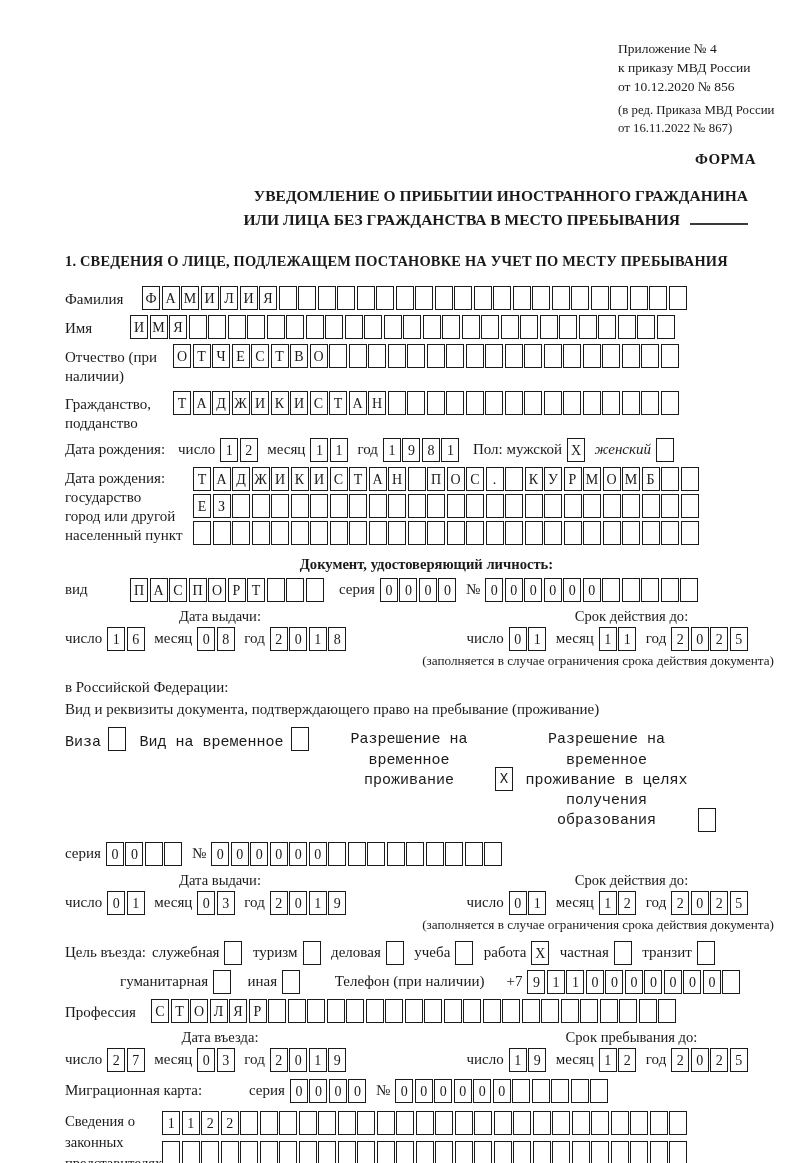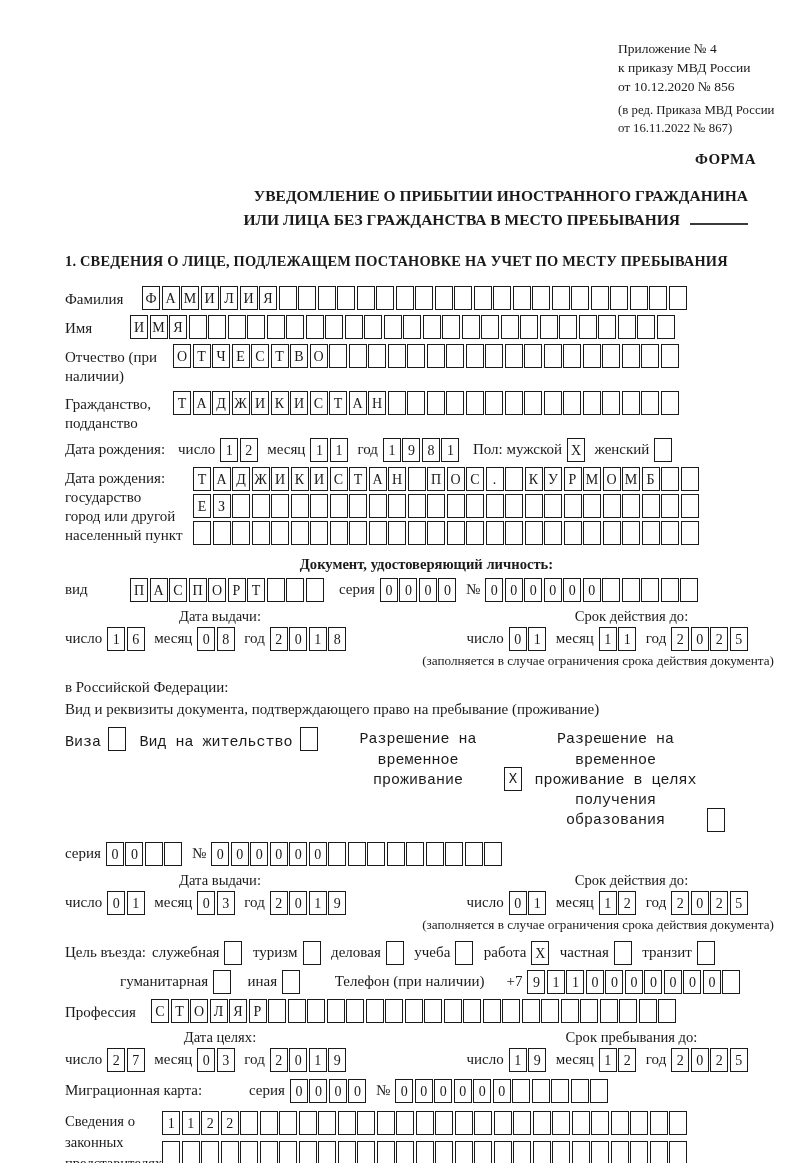--- a/index.html
+++ b/index.html
@@ -107,21 +107,21 @@
   <div class="row vcenter">
     <span class="inl first" style="padding-top:0;">Дата рождения:</span>
     <span class="inl" style="padding-top:0;">число</span>
     <span class="cells"><span class="cell">1</span><span class="cell">2</span></span>
     <span class="inl" style="padding-top:0;">месяц</span>
     <span class="cells"><span class="cell">1</span><span class="cell">1</span></span>
     <span class="inl" style="padding-top:0;">год</span>
     <span class="cells"><span class="cell">1</span><span class="cell">9</span><span class="cell">8</span><span class="cell">1</span></span>
     <span class="inl" style="padding-top:0; margin-left:12px;">Пол: мужской</span>
     <span class="cells"><span class="cell">X</span></span>
-    <span class="inl" style="padding-top:0; ">женский</span>
+    <span class="inl" style="padding-top:0; font-style:italic;">женский</span>
     <span class="cells"><span class="cell"></span></span>
   </div>
 
   <div class="row">
     <span class="lbl w125" style="padding-top:2px;">
       <span>Дата рождения:</span><br>
       <span>государство</span><br>
       <span>город или другой</span><br>
       <span>населенный пункт</span>
     </span>
@@ -173,21 +173,21 @@
     <div>в Российской Федерации:</div>
     <div>Вид и реквизиты документа, подтверждающего право на пребывание (проживание)</div>
   </div>
 
   <div class="permits">
     <div class="permit" style="margin-right:12px;">
       <span class="plabel">Виза</span>
       <span class="cells"><span class="cell"></span></span>
     </div>
     <div class="permit" style="margin-right:20px;">
-      <span class="plabel">Вид на жительство</span>
+      <span class="plabel">Вид на временное</span>
       <span class="cells"><span class="cell"></span></span>
     </div>
     <div class="permit" style="margin-right:8px;">
       <span class="center-block pw150">Разрешение на временное проживание</span>
       <span class="cells"><span class="cell">X</span></span>
     </div>
     <div class="permit" style="margin-right:0;">
       <span class="center-block pw165">Разрешение на временное проживание в целях получения образования</span>
       <span class="cells"><span class="cell"></span></span>
     </div>
@@ -272,21 +272,21 @@
     <span class="cells"><span class="cell">9</span><span class="cell">1</span><span class="cell">1</span><span class="cell">0</span><span class="cell">0</span><span class="cell">0</span><span class="cell">0</span><span class="cell">0</span><span class="cell">0</span><span class="cell">0</span><span class="cell"></span></span>
   </div>
 
   <div class="row">
     <span class="lbl" style="width:86px;">Профессия</span>
     <span class="cells"><span class="cell">С</span><span class="cell">Т</span><span class="cell">О</span><span class="cell">Л</span><span class="cell">Я</span><span class="cell">Р</span><span class="cell"></span><span class="cell"></span><span class="cell"></span><span class="cell"></span><span class="cell"></span><span class="cell"></span><span class="cell"></span><span class="cell"></span><span class="cell"></span><span class="cell"></span><span class="cell"></span><span class="cell"></span><span class="cell"></span><span class="cell"></span><span class="cell"></span><span class="cell"></span><span class="cell"></span><span class="cell"></span><span class="cell"></span><span class="cell"></span><span class="cell"></span></span>
   </div>
 
   <div class="two-col">
     <div class="col">
-      <div class="col-head left">Дата целях:</div>
+      <div class="col-head left">Дата въезда:</div>
       <div class="date-line">
         <span class="inl first">число</span>
         <span class="cells"><span class="cell">2</span><span class="cell">7</span></span>
         <span class="inl">месяц</span>
         <span class="cells"><span class="cell">0</span><span class="cell">3</span></span>
         <span class="inl">год</span>
         <span class="cells"><span class="cell">2</span><span class="cell">0</span><span class="cell">1</span><span class="cell">9</span></span>
       </div>
     </div>
     <div class="col">

